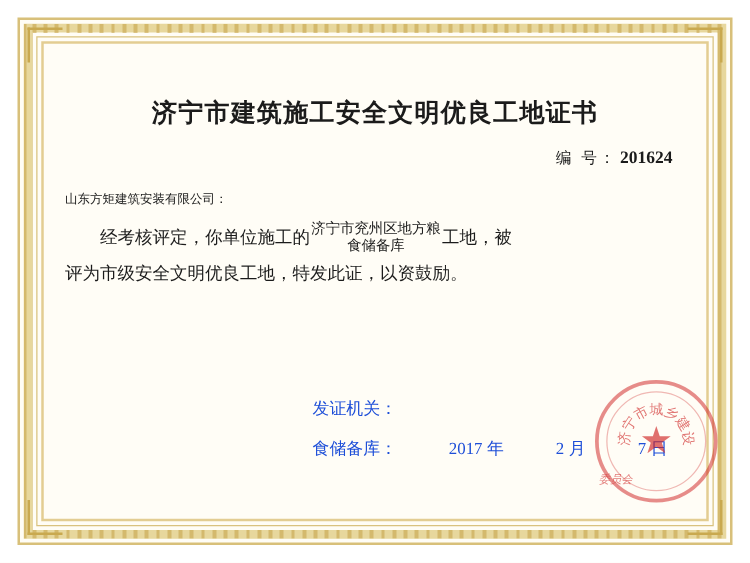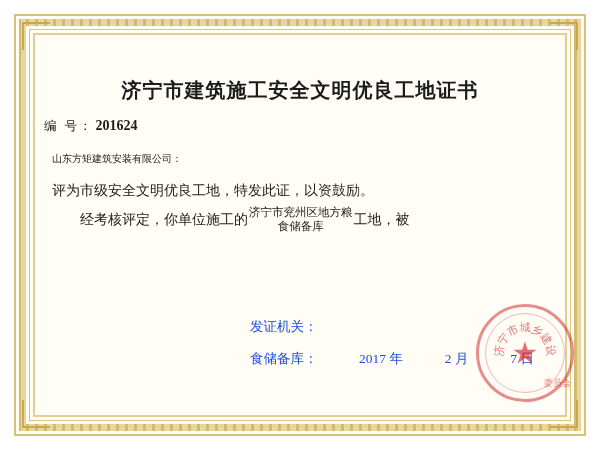--- a/index.html
+++ b/index.html
@@ -112,20 +112,21 @@
     font-family: "DejaVu Sans", "Liberation Sans", sans-serif;
     font-size: 20px;
     font-weight: bold;
     letter-spacing: 1px;
     color: #1b1b1b;
     white-space: nowrap;
   }
 
   .cert-number-row {
     margin-top: 14px;
+    text-align: right;
     padding-right: 18px;
     font-size: 12.5px;
     color: #1b1b1b;
   }
   .cert-number-label {
     letter-spacing: 2px;
   }
   .cert-number-value {
     font-weight: bold;
     font-family: "Liberation Serif", "DejaVu Serif", serif;
@@ -234,23 +235,24 @@
     font-size: 11px;
     color: rgba(206, 32, 32, 0.75);
     transform-origin: 0 0;
     white-space: nowrap;
   }
   .seal-bottom {
     position: absolute;
     left: 0;
     right: 0;
     bottom: 9px;
-    text-align: right;
+    text-align: left;
     font-size: 9px;
     color: rgba(206, 32, 32, 0.7);
+    font-style: italic;
   }
 </style>
 </head>
 <body>
 
 <div id="certificate">
 
   <div class="outer-margin"></div>
 
   <div class="frame-outer"></div>
@@ -268,22 +270,22 @@
 
     <div class="cert-title">济宁市建筑施工安全文明优良工地证书</div>
 
     <div class="cert-number-row">
       <span class="cert-number-label">编 号：</span><span class="cert-number-value">201624</span>
     </div>
 
     <div class="recipient">山东方矩建筑安装有限公司：</div>
 
     <div class="body-block">
+      <div class="body-line l1"><span>经考核评定，你单位施工的</span><span class="project-name"><span class="pn-line1">济宁市兖州区地方粮</span><span class="pn-line2">食储备库</span></span><span>工地，被</span></div>
       <div class="body-line l2">评为市级安全文明优良工地，特发此证，以资鼓励。</div>
-      <div class="body-line l1"><span>经考核评定，你单位施工的</span><span class="project-name"><span class="pn-line1">济宁市兖州区地方粮</span><span class="pn-line2">食储备库</span></span><span>工地，被</span></div>
     </div>
 
     <div class="issuer-block">
       <div class="issuer-line">发证机关：</div>
       <div class="issue-date-line"><span>食储备库：</span><span class="date-num year">2017</span><span>年</span><span class="date-num">2</span><span>月</span><span class="date-num">7</span><span>日</span></div>
     </div>
 
   </div>
 
   <div class="seal">

